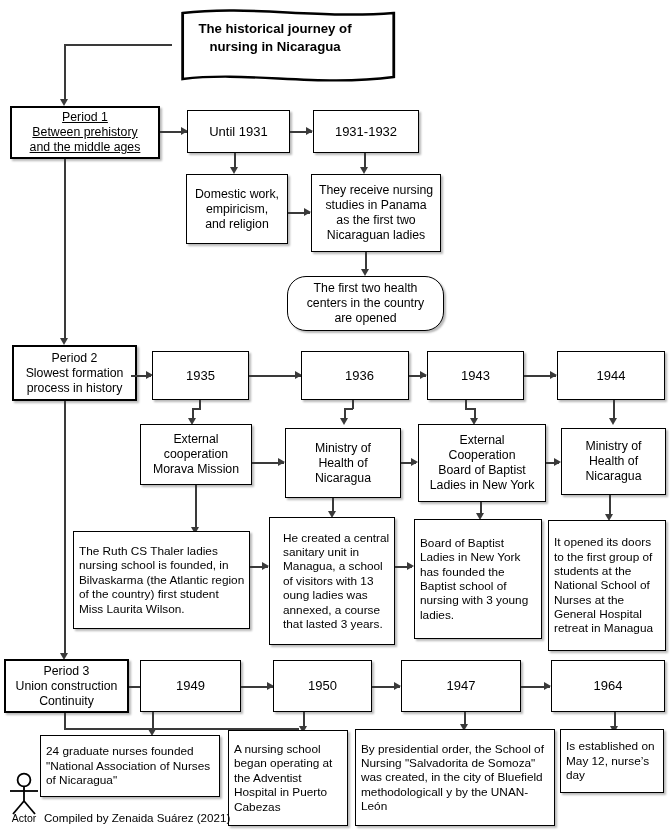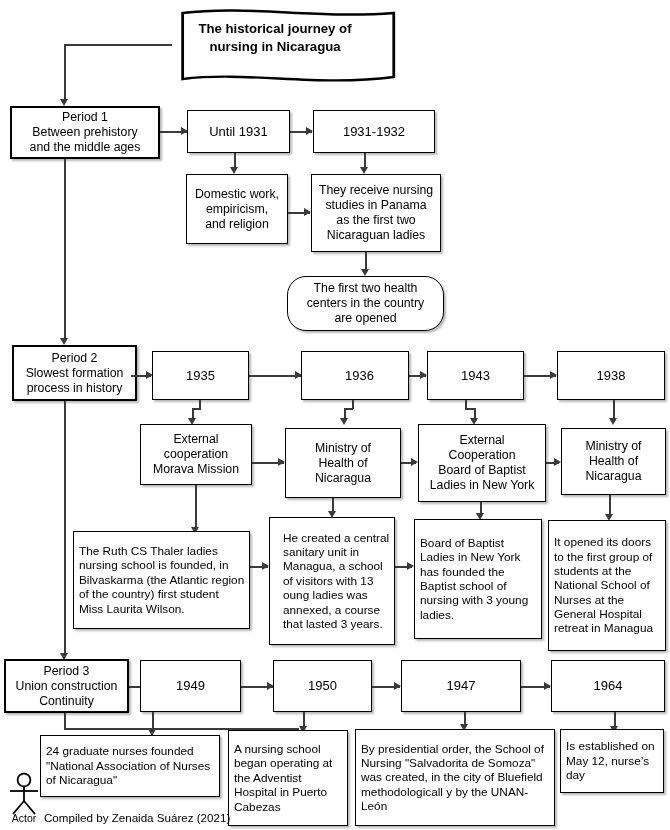--- a/index.html
+++ b/index.html
@@ -83,37 +83,37 @@
   </div>
   <div id="title-text">
     <span>The historical journey of</span><br>
     <span>nursing in Nicaragua</span>
   </div>
 
   <div class="ln lnh" style="left:64px; top:44px; width:108px;"></div>
   <div class="ln lnv" style="left:64px; top:44px; height:57px;"></div>
   <div class="arr arr-d" style="left:60px; top:99px;"></div>
 
-  <div class="box thick fs12" style="left:10px; top:106px; width:150px; height:53px;">
+  <div class="box thick fs12" style="left:10px; top:106px; width:150px; height:53px;text-decoration:underline;">
     <span style="white-space:pre-line">Period 1
 Between prehistory
 and the middle ages</span>
   </div>
 
   <div class="ln lnh" style="left:160px; top:131px; width:27px;"></div>
   <div class="arr arr-r" style="left:181px; top:127px;"></div>
 
   <div class="box fs13" style="left:187px; top:110px; width:103px; height:43px;">
     <span style="white-space:pre-line">Until 1931</span>
   </div>
 
   <div class="ln lnh" style="left:290px; top:131px; width:22px;"></div>
   <div class="arr arr-r" style="left:306px; top:127px;"></div>
 
-  <div class="box fs13" style="left:313px; top:110px; width:122px; height:43px;">
+  <div class="box fs13" style="left:313px; top:110px; width:106px; height:43px;">
     <span style="white-space:pre-line">1931-1932</span>
   </div>
 
   <div class="ln lnv" style="left:234px; top:153px; height:16px;"></div>
   <div class="arr arr-d" style="left:230px; top:167px;"></div>
 
   <div class="box fs12" style="left:186px; top:174px; width:102px; height:70px;">
     <span style="white-space:pre-line">Domestic work,
 empiricism,
 and religion</span>
@@ -165,21 +165,21 @@
   <div class="ln lnh" style="left:409px; top:375px; width:17px;"></div>
   <div class="arr arr-r" style="left:420px; top:371px;"></div>
 
   <div class="box fs13" style="left:427px; top:351px; width:97px; height:49px;">
     <span>1943</span>
   </div>
   <div class="ln lnh" style="left:524px; top:375px; width:32px;"></div>
   <div class="arr arr-r" style="left:550px; top:371px;"></div>
 
   <div class="box fs13" style="left:557px; top:351px; width:108px; height:49px;">
-    <span>1938</span>
+    <span>1944</span>
   </div>
 
   <div class="ln lnv" style="left:199px; top:400px; height:9px;"></div>
   <div class="ln lnh" style="left:192px; top:408px; width:9px;"></div>
   <div class="ln lnv" style="left:192px; top:408px; height:12px;"></div>
   <div class="arr arr-d" style="left:188px; top:418px;"></div>
 
   <div class="ln lnv" style="left:352px; top:400px; height:9px;"></div>
   <div class="ln lnh" style="left:344px; top:408px; width:9px;"></div>
   <div class="ln lnv" style="left:344px; top:408px; height:12px;"></div>

